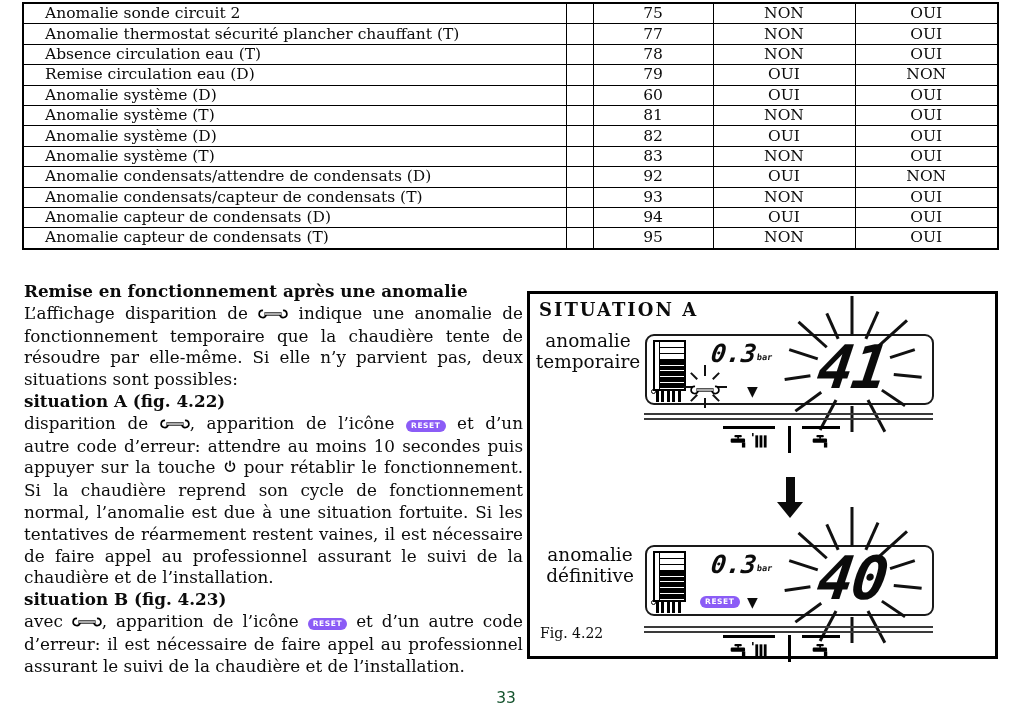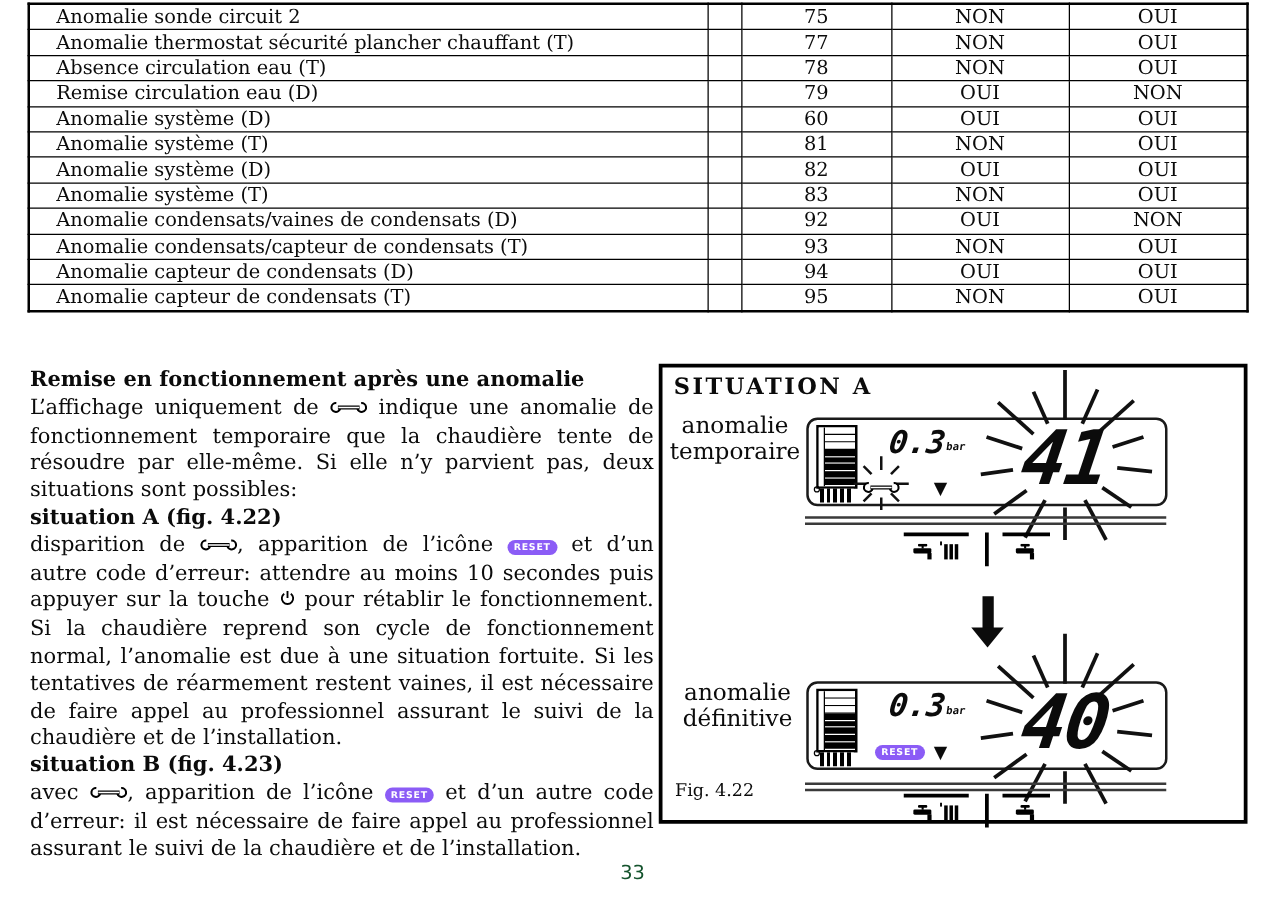--- a/index.html
+++ b/index.html
@@ -8,21 +8,21 @@
 
   
   .fault-table{position:absolute;left:22px;top:2px;width:975px;border-collapse:collapse;
                table-layout:fixed;border:2.5px solid #000;font-size:15.5px;}
   .fault-table td{border:1.2px solid #000;height:19.4px;padding:0;line-height:19px;
                   white-space:nowrap;overflow:hidden;}
   .fault-table td.c-desc{text-align:left;padding-left:21px;}
   .fault-table td.c-num{text-align:center;}
 
   
-  .article{position:absolute;left:24px;top:281px;width:499px;font-size:16.8px;line-height:21.8px;margin-top:12px;}
+  .article{position:absolute;left:24px;top:281px;width:499px;font-size:16.8px;line-height:21.8px;}
   .article p{margin:0;text-align:justify;}
   .bold{font-weight:bold;}
   .icon-inline{display:inline-block;vertical-align:-1px;}
   .reset-pill{display:inline-block;background:#8b5cf6;color:#fff;border-radius:7px;
               font-family:"DejaVu Sans", sans-serif;font-weight:bold;font-size:7.5px;
               letter-spacing:.6px;padding:2px 5px 2px 5px;line-height:8px;vertical-align:1px;}
 
   
   .figure{position:absolute;left:527px;top:291px;width:465px;height:362px;border:3.2px solid #000;}
   .fig-title{position:absolute;left:9px;top:5px;font-size:18px;font-weight:bold;letter-spacing:2px;}
@@ -162,21 +162,21 @@
 
         <tr>
           <td class="c-desc">Anomalie système (T)</td>
           <td class="c-gap"></td>
           <td class="c-num">83</td>
           <td class="c-num">NON</td>
           <td class="c-num">OUI</td>
         </tr>
 
         <tr>
-          <td class="c-desc">Anomalie condensats/vaines de condensats (D)</td>
+          <td class="c-desc">Anomalie condensats/attendre de condensats (D)</td>
           <td class="c-gap"></td>
           <td class="c-num">92</td>
           <td class="c-num">OUI</td>
           <td class="c-num">NON</td>
         </tr>
 
         <tr>
           <td class="c-desc">Anomalie condensats/capteur de condensats (T)</td>
           <td class="c-gap"></td>
           <td class="c-num">93</td>
@@ -198,21 +198,21 @@
           <td class="c-num">95</td>
           <td class="c-num">NON</td>
           <td class="c-num">OUI</td>
         </tr>
 
     </tbody>
   </table>
 
   <div class="article">
     <div class="bold">Remise en fonctionnement après une anomalie</div>
-    <p><span>L’affichage uniquement de </span><span class="icon-inline"><svg viewBox="0 0 44 18" width="30" height="12">
+    <p><span>L’affichage disparition de </span><span class="icon-inline"><svg viewBox="0 0 44 18" width="30" height="12">
             <g fill="none" stroke="#000">
               <path d="M10,5 A5.3,5.3 0 1 0 10,13" stroke-width="2.5" transform="rotate(-35 6.5 9)"></path>
               <path d="M34,5 A5.3,5.3 0 1 1 34,13" stroke-width="2.5" transform="rotate(35 37.5 9)"></path>
               <line x1="9" y1="9" x2="35" y2="9" stroke-width="5"></line>
               <line x1="9.5" y1="9" x2="34.5" y2="9" stroke="#fff" stroke-width="2"></line>
             </g>
           </svg></span><span> indique une anomalie de fonctionnement temporaire que la chaudière tente de résoudre par elle-même. Si elle n’y parvient pas, deux situations sont possibles:</span></p>
     <div class="bold">situation A (fig. 4.22)</div>
     <p><span>disparition de </span><span class="icon-inline"><svg viewBox="0 0 44 18" width="30" height="12">
             <g fill="none" stroke="#000">

